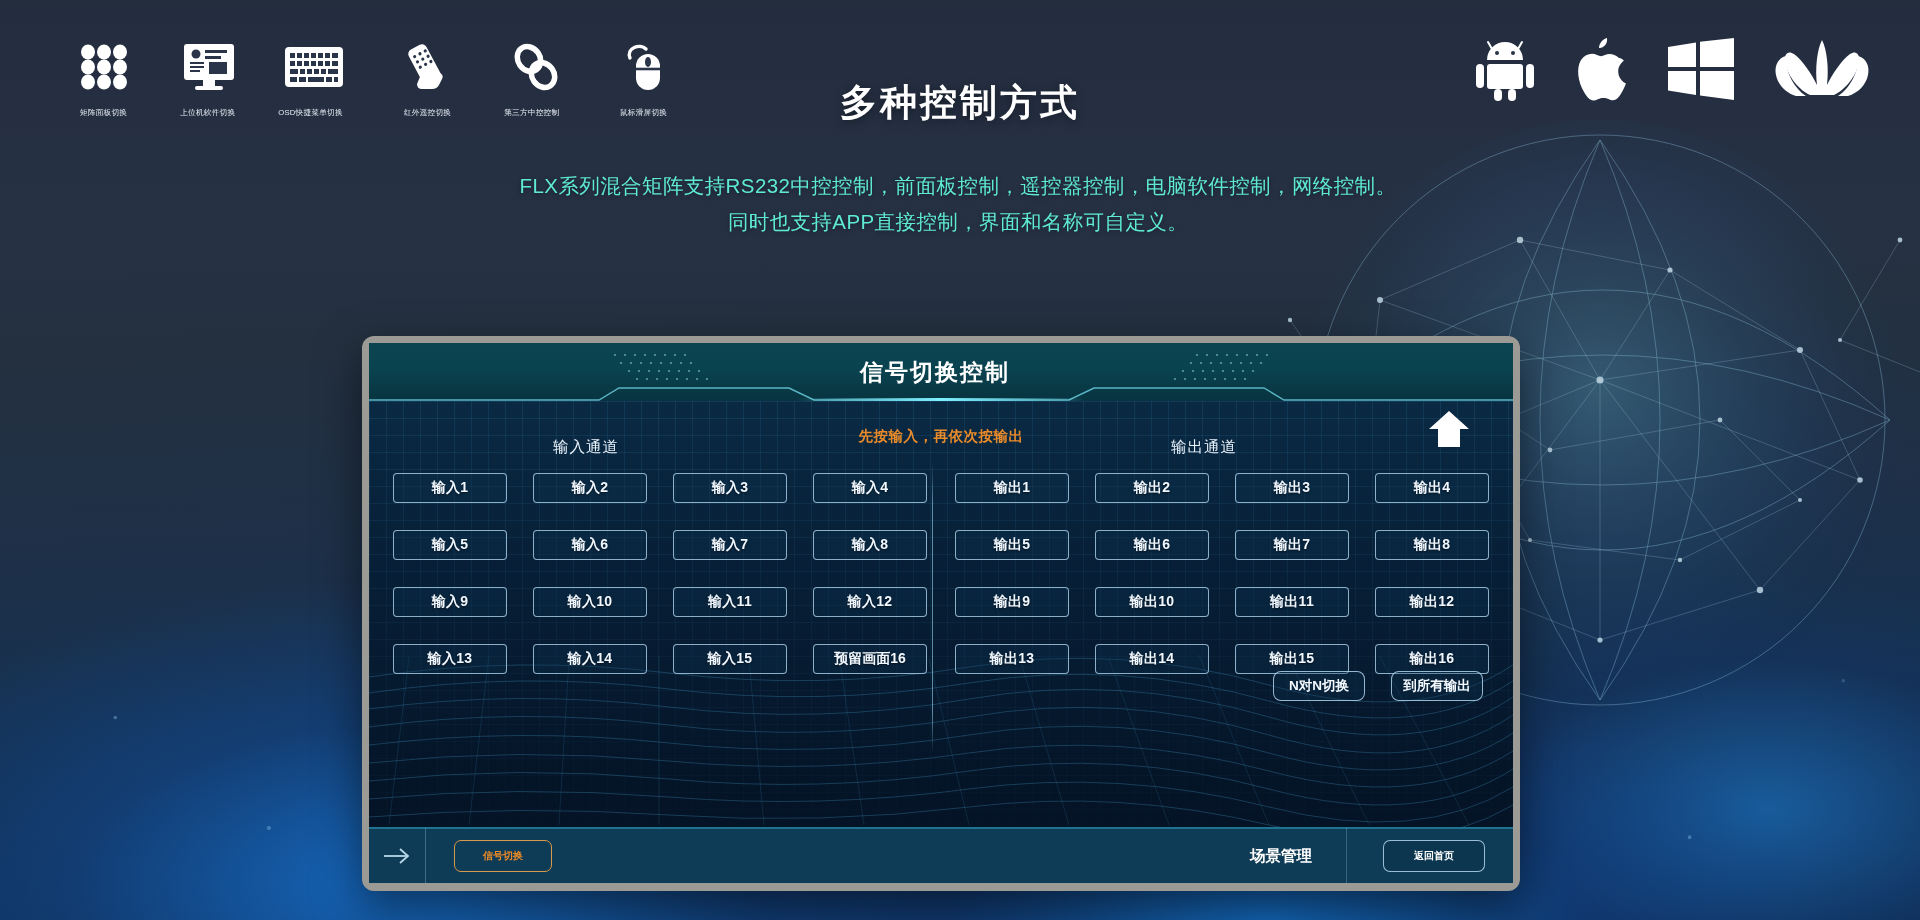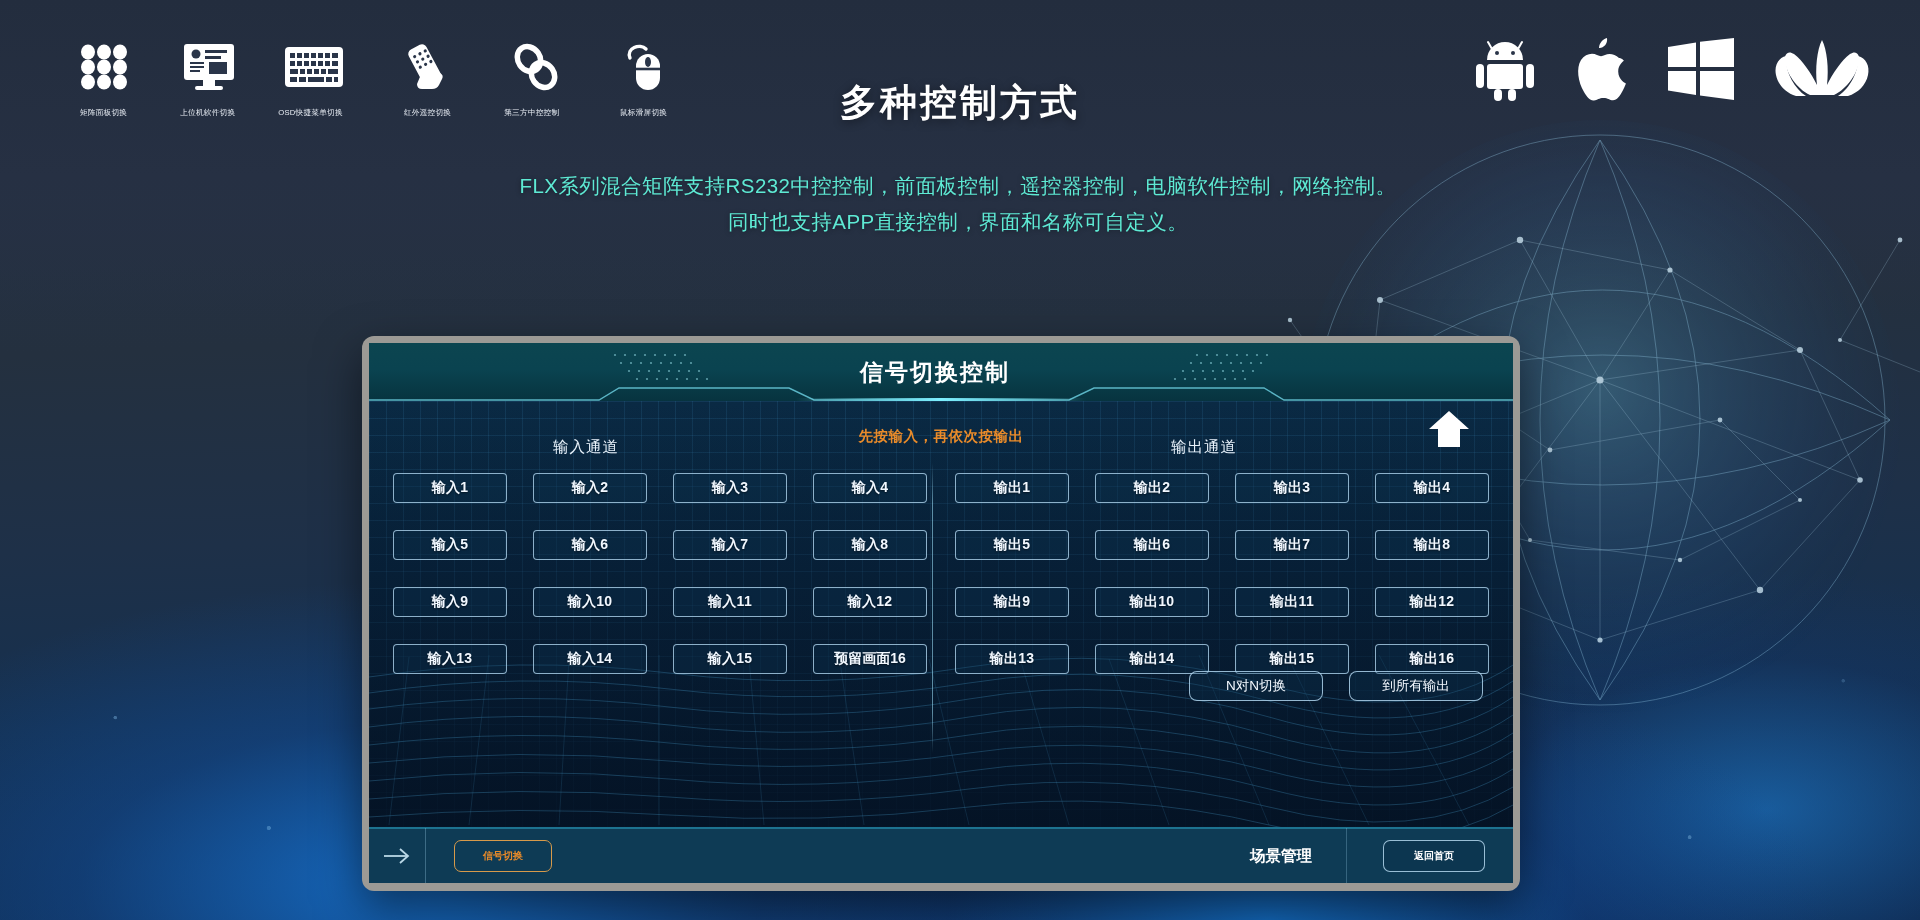--- a/index.html
+++ b/index.html
@@ -188,26 +188,26 @@
     white-space: nowrap;
   }
   .ch-btn.narrow-text { font-size: 14px; letter-spacing: 0; }
 
   
   #action-row {
     position: absolute; right: 30px; top: 270px;
     display: flex; gap: 26px;
   }
   .act-btn {
-    width: 134px; height: 30px;
+    width: 92px; height: 30px;
     border: 1px solid rgba(186,223,248,.8);
     border-radius: 8px;
     background: rgba(13,52,84,.3);
     color: #f4f9ff;
-    font-size: 13.5px; font-weight: normal;
+    font-size: 13.5px; font-weight: bold;
     display: flex; align-items: center; justify-content: center;
     white-space: nowrap;
   }
 
   
   #panel-footer {
     position: absolute; left: 0; right: 0; bottom: 0; height: 56px;
     background: #0e3b55;
     border-top: 2px solid #1d7390;
     display: flex; align-items: center;

